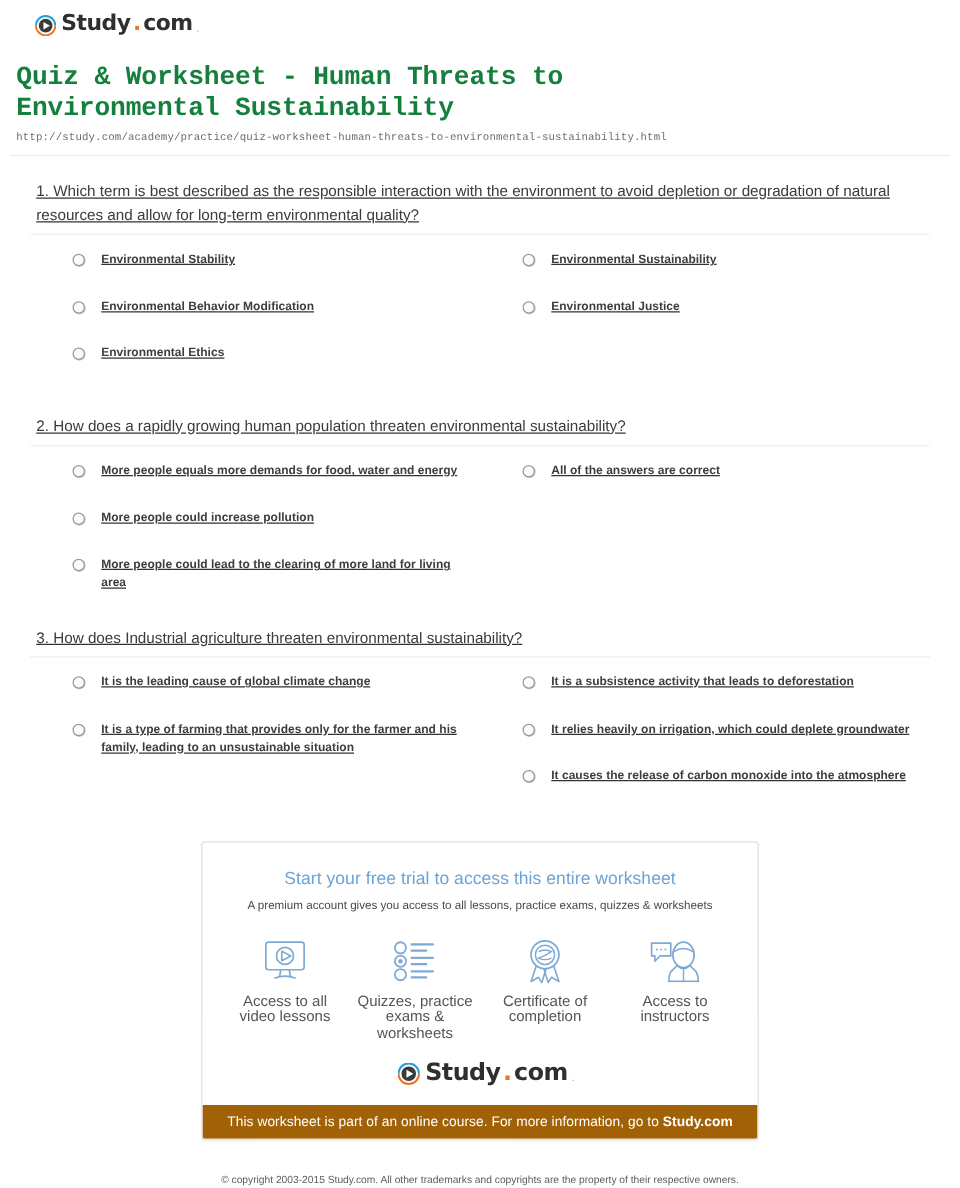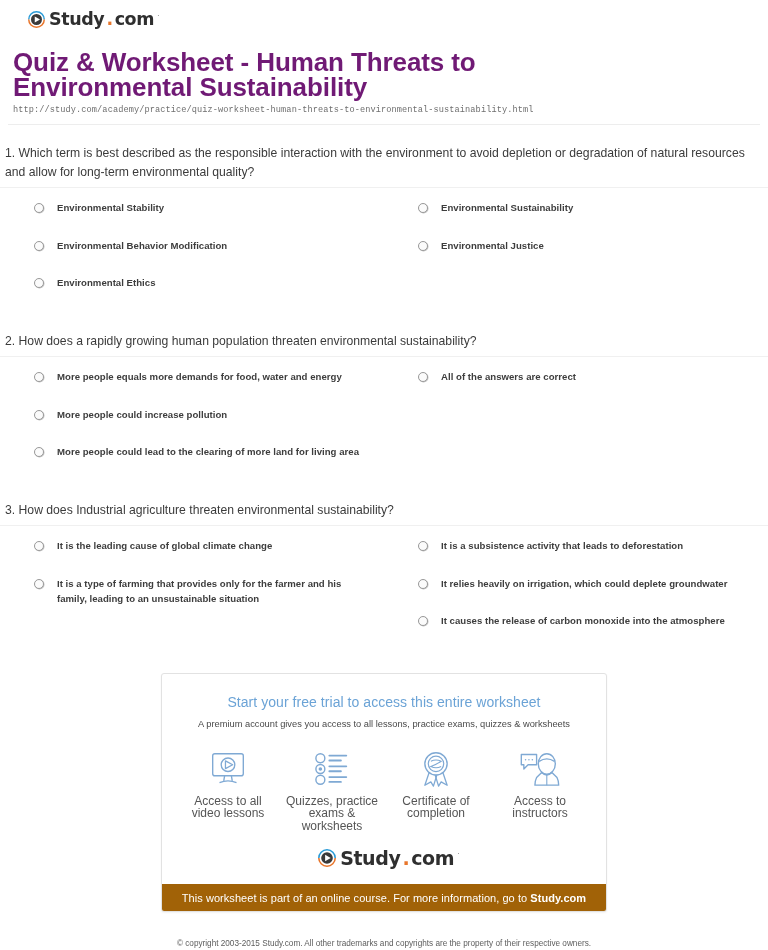--- a/index.html
+++ b/index.html
@@ -22,21 +22,21 @@
     width: 768px;
     box-sizing: border-box;
   }
   .logo-bar {
     padding: 11px 0 0 18px;
     height: 34px;
     box-sizing: border-box;
   }
   .logo {
     display: inline-flex;
-    align-items: flex-start;
+    align-items: flex-end;
     gap: 2px;
     user-select: none;
     padding-left: 10px;
   }
   .logo-mark {
     width: 17px;
     height: 17px;
     flex: 0 0 17px;
     display: block;
     margin-right: 2px;
@@ -54,45 +54,46 @@
     font-size: 8px;
     color: #8a8a8a;
     vertical-align: top;
     margin-left: 1px;
   }
 
   .title-block {
     padding: 16px 20px 0 13px;
   }
   h1.worksheet-title {
-    font-family: Liberation Sans, sans-serif;
+    font-family: Liberation Mono, monospace;
     margin: 0;
-    font-size: 26px;
+    font-size: 21px;
     line-height: 25px;
     font-weight: bold;
-    color: #701a75;
+    color: #15803d;
     letter-spacing: -0.1px;
     max-width: 560px;
   }
   .worksheet-url {
     margin-top: 5px;
     font-size: 8.6px;
     color: #6e6e6e;
     letter-spacing: 0.1px;
     font-family: Liberation Mono, monospace;
   }
   .header-rule {
     margin: 9px 8px 0 8px;
     border-top: 1px solid #ededed;
     height: 0;
   }
 
   
   .questions {
-    padding: 0 0;
+    padding: 0 24px;
+    text-decoration: underline;
   }
   .question-block {
     padding-top: 19px;
   }
   .question-text {
     font-size: 12.2px;
     line-height: 18.5px;
     color: #3b3b3b;
     padding: 0 6px 0 5px;
     font-weight: normal;

